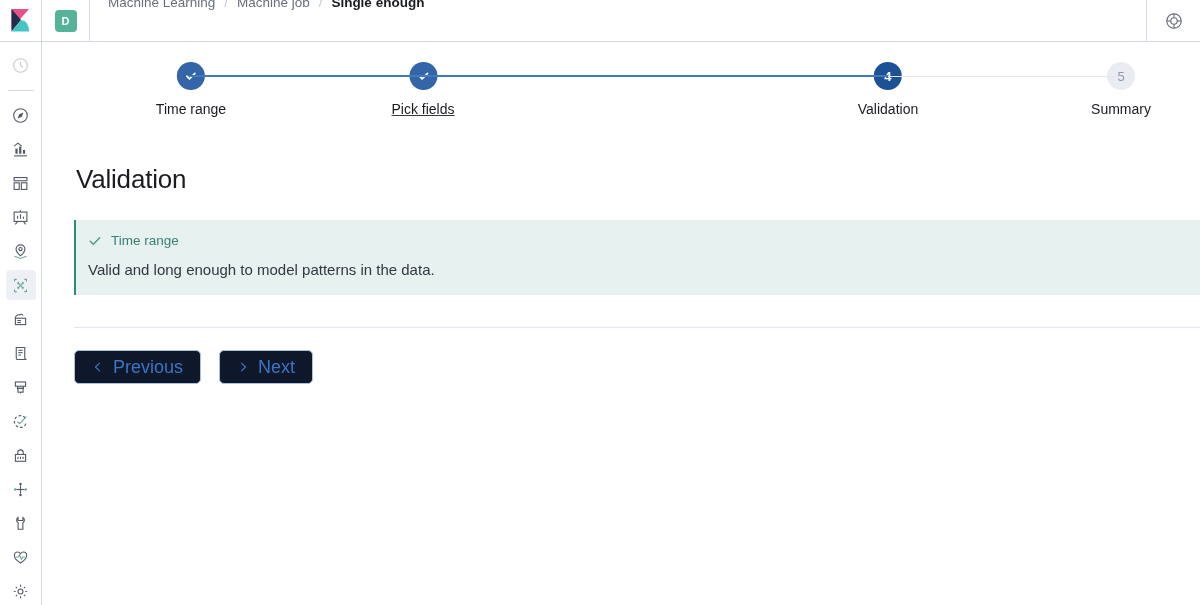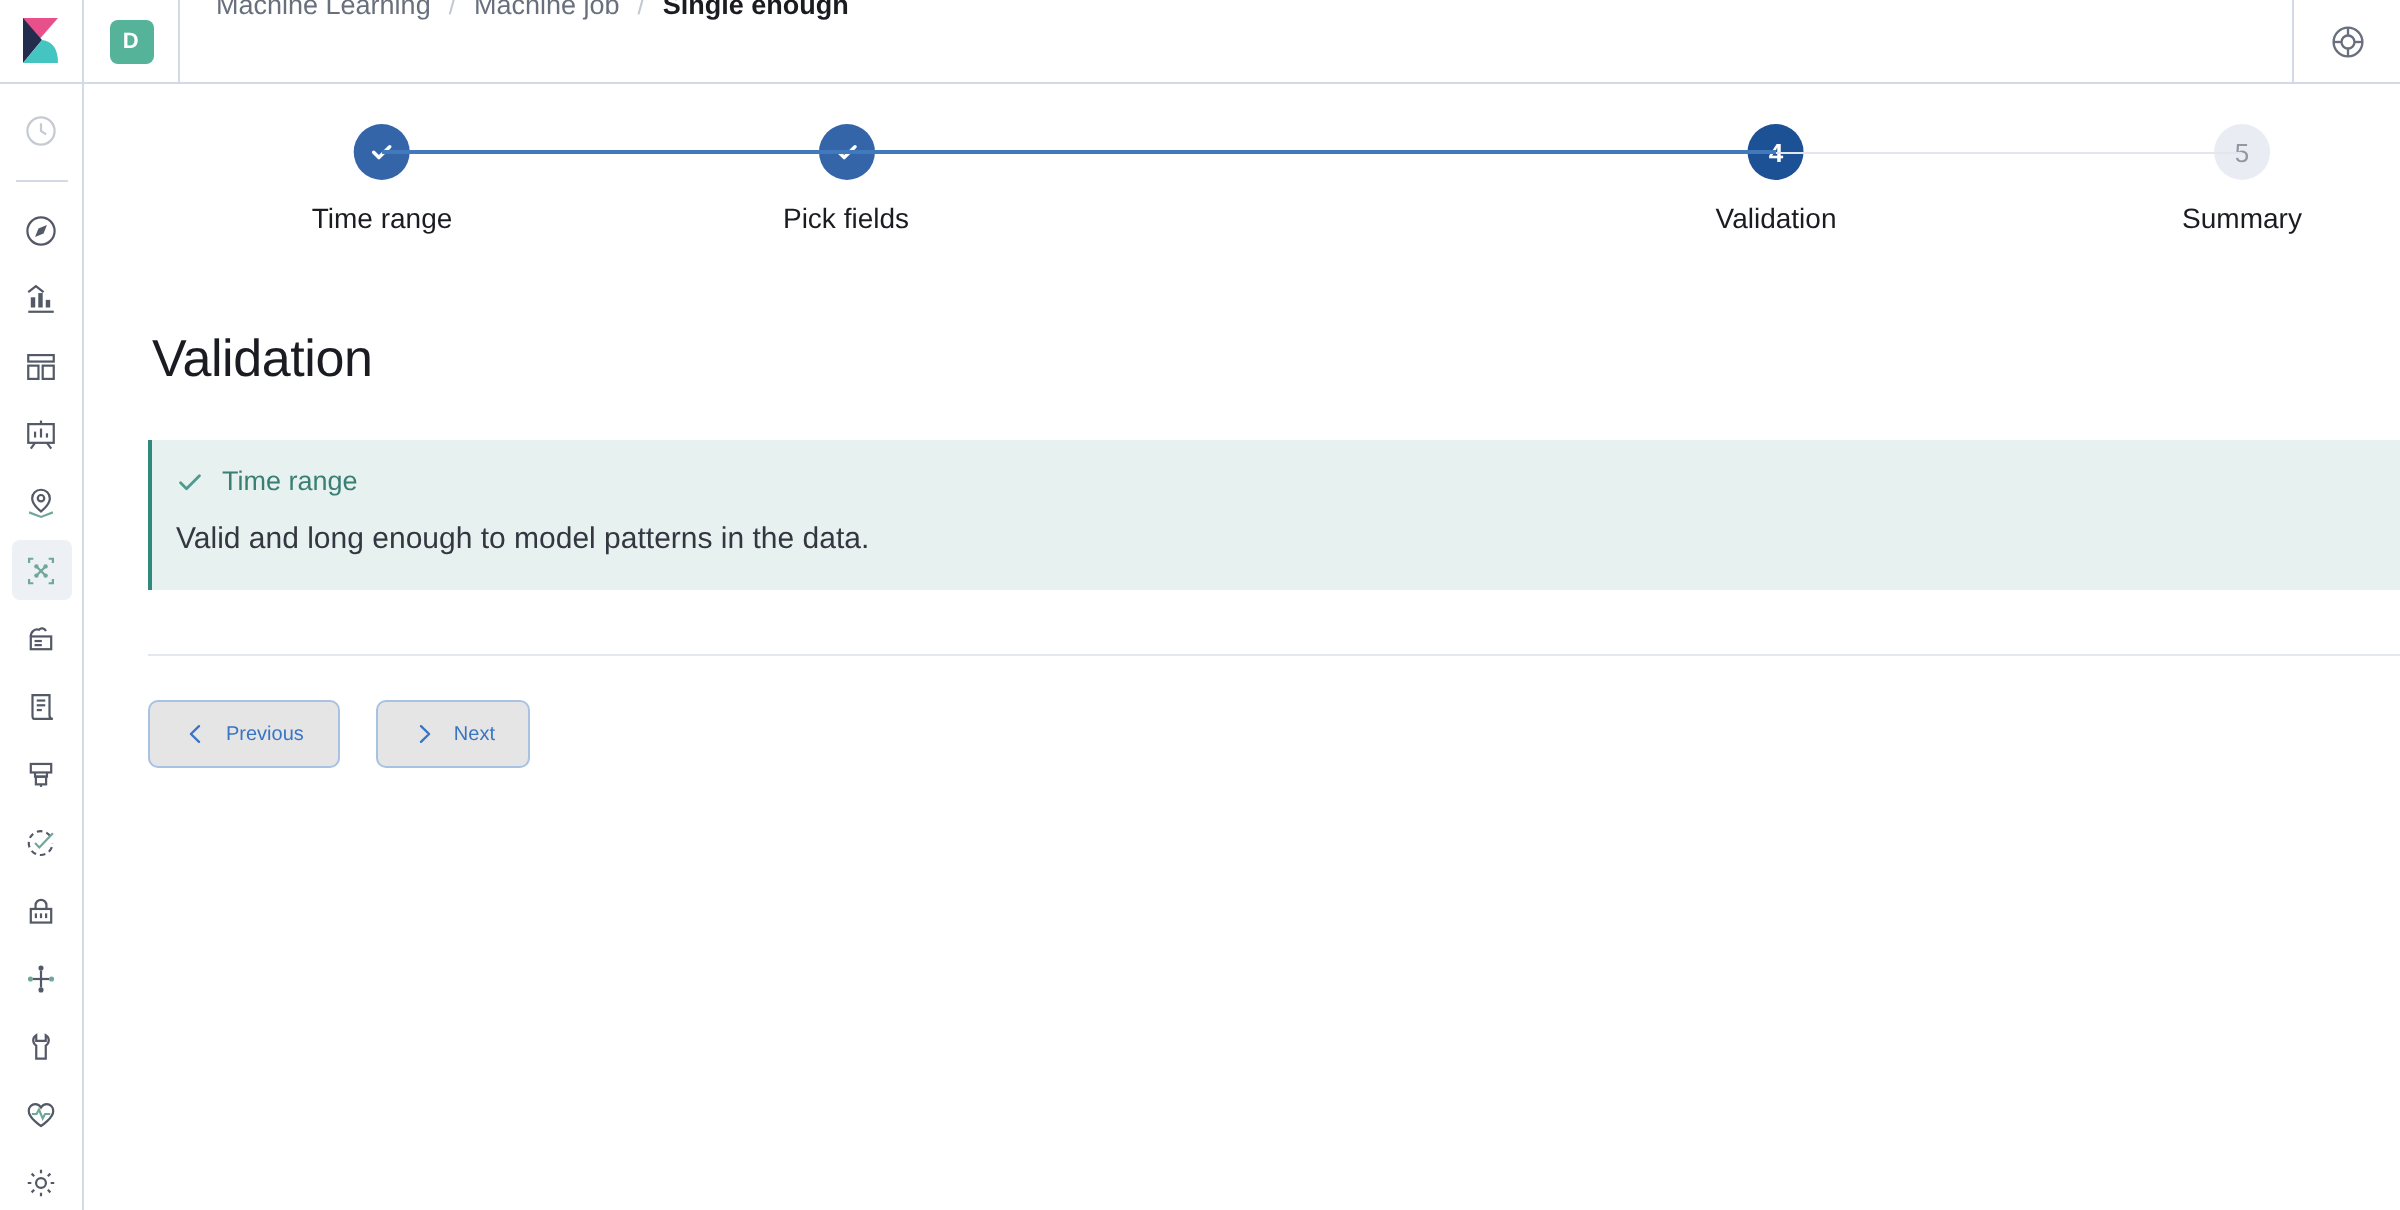--- a/index.html
+++ b/index.html
@@ -198,23 +198,23 @@
   .btn-row {
     margin-top: 22px;
     margin-left: 11px;
     display: flex; gap: 18px;
   }
   .btn {
     height: 34px;
     padding: 0 17px;
     border: 1px solid #A7C2E3;
     border-radius: 5px;
-    background: #e5e5e5;
+    background: #0f172a;
     color: #3A75C4;
-    font-size: 10px;
+    font-size: 18px;
     font-family: "Liberation Sans", sans-serif;
     display: flex; align-items: center; gap: 9px;
     cursor: pointer;
   }
   .btn svg { width: 12px; height: 12px; display: block; }
 </style>
 </head>
 <body>
 
 <div class="header">
@@ -406,21 +406,21 @@
 
     <div class="step" style="left:128px;">
       <div class="step-circle done">
         <svg viewBox="0 0 16 16" fill="none" stroke="currentColor" stroke-width="2" stroke-linecap="round" stroke-linejoin="round">
           <polyline points="3.4,8.2 6.4,11.2 12.6,5"></polyline>
         </svg>
       </div>
       <div class="step-label">Time range</div>
     </div>
 
-    <div class="step" style="left:360px;">
+    <div class="step" style="left:360px;text-decoration:underline;">
       <div class="step-circle done">
         <svg viewBox="0 0 16 16" fill="none" stroke="currentColor" stroke-width="2" stroke-linecap="round" stroke-linejoin="round">
           <polyline points="3.4,8.2 6.4,11.2 12.6,5"></polyline>
         </svg>
       </div>
       <div class="step-label">Pick fields</div>
     </div>
 
 
     <div class="step" style="left:825px;">

